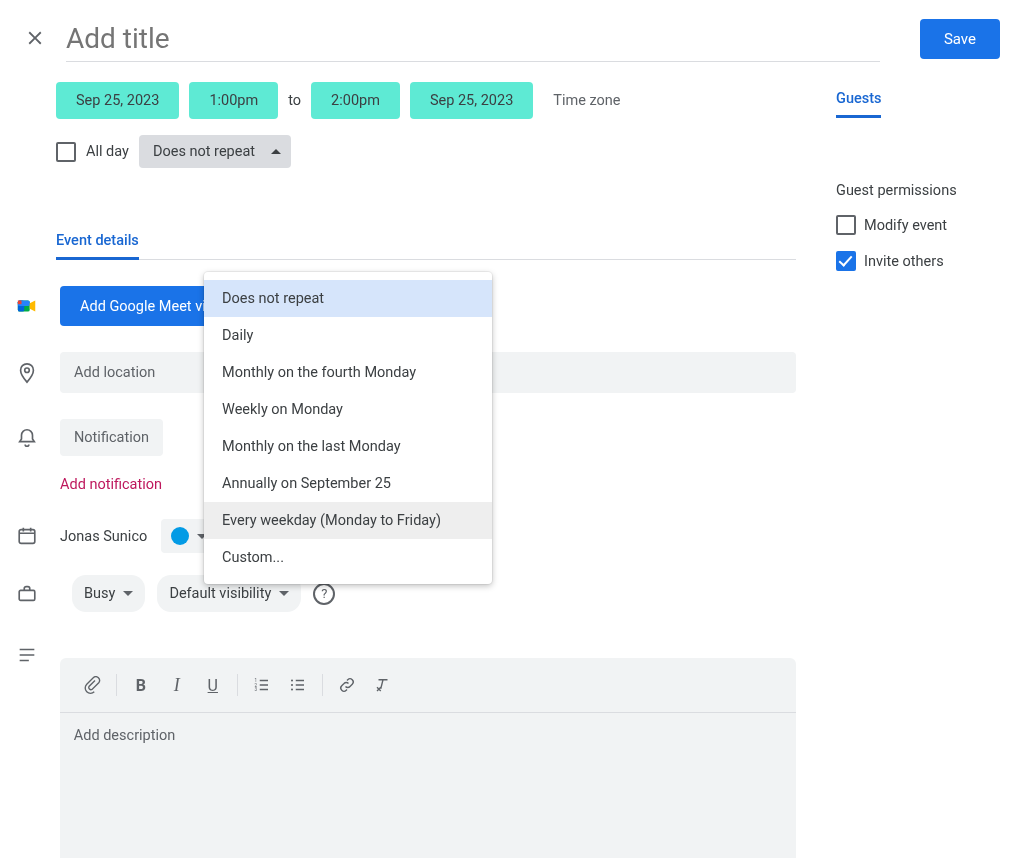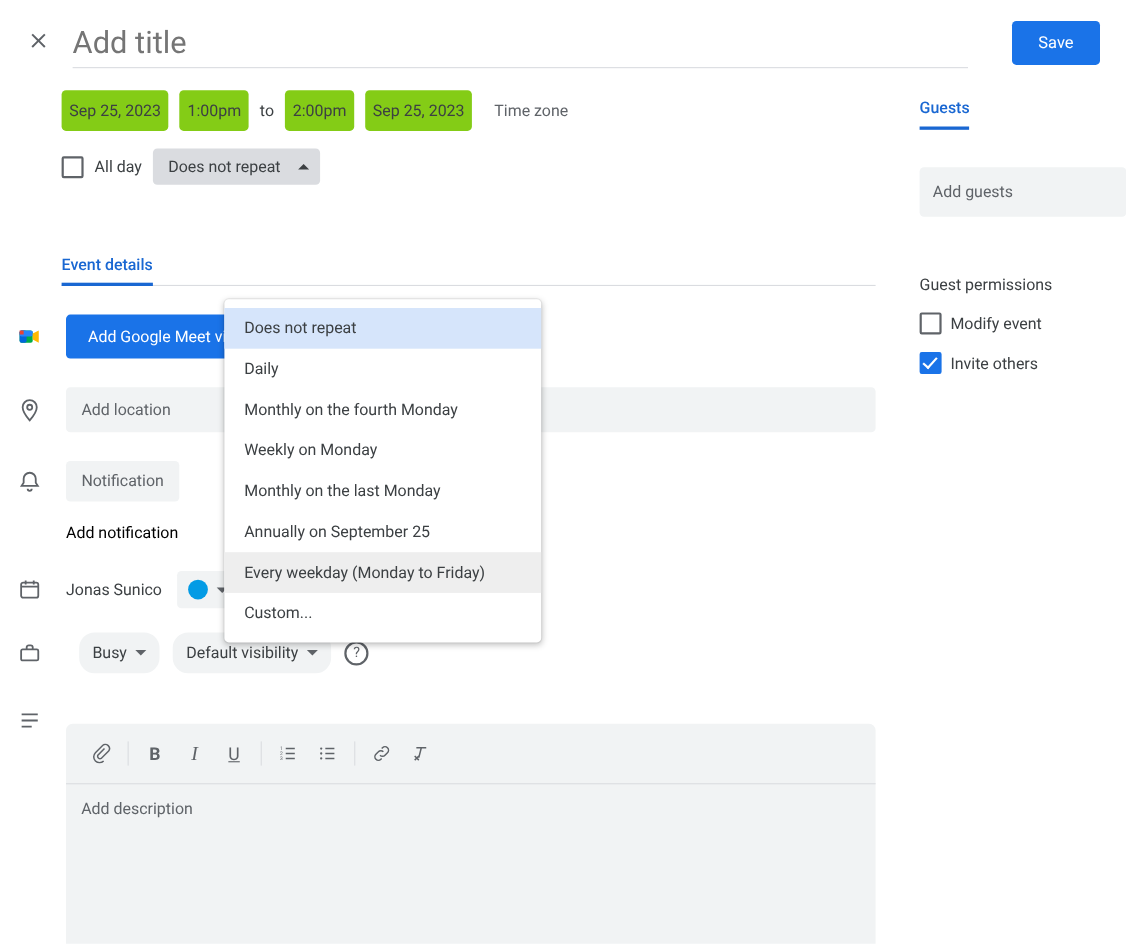--- a/index.html
+++ b/index.html
@@ -5,41 +5,41 @@
   * { box-sizing: border-box; margin: 0; padding: 0; font-family: "Google Sans", Roboto, Arial, sans-serif; }
   body { background: #fff; color: #3c4043; width: 1024px; height: 858px; position: relative; }
   .top-row { display: flex; align-items: center; padding: 16px 24px 0 16px; }
   .close-btn { background: none; border: none; cursor: pointer; color: #5f6368; padding: 8px; margin-right: 12px; }
   .close-btn svg { width: 22px; height: 22px; }
   .title-input { flex: 1; font-size: 28px; border: none; outline: none; color: #70757a; padding: 6px 0; border-bottom: 1px solid #dadce0; background: transparent; }
   .save-btn { background: #1a73e8; color: #fff; border: none; border-radius: 4px; padding: 0 24px; font-size: 15px; height: 40px; margin-left: 40px; cursor: pointer; }
   .content { display: flex; padding: 20px 0 0 56px; }
   .left-col { width: 740px; position: relative; }
   .datetime-row { display: flex; align-items: center; gap: 10px; }
-  .chip { background: #84cc16; border-radius: 4px; padding: 10px 7px; font-size: 14.5px; color: #3c4043; cursor: pointer; }
+  .chip { background: #5eead4; border-radius: 4px; padding: 10px 20px; font-size: 14.5px; color: #3c4043; cursor: pointer; }
   .to-text { font-size: 14.5px; color: #3c4043; }
   .tz { font-size: 14.5px; color: #5f6368; margin-left: 10px; }
   .allday-row { display: flex; align-items: center; gap: 10px; margin-top: 16px; }
   .checkbox { width: 20px; height: 20px; border: 2.2px solid #5f6368; border-radius: 2px; cursor: pointer; }
   .checkbox.checked { background: #1a73e8; border-color: #1a73e8; position: relative; }
   .checkbox.checked::after { content: ""; position: absolute; left: 4px; top: 0px; width: 5px; height: 11px; border: solid #fff; border-width: 0 2.5px 2.5px 0; transform: rotate(42deg); }
   .allday-label { font-size: 14.5px; }
   .repeat-dd { display: flex; align-items: center; background: #dadce0; border-radius: 4px; padding: 8px 10px 8px 14px; font-size: 14.5px; cursor: pointer; }
   .arrow-up { width: 0; height: 0; border-left: 5px solid transparent; border-right: 5px solid transparent; border-bottom: 5px solid #3c4043; margin-left: 16px; }
   .arrow-down { width: 0; height: 0; border-left: 5px solid transparent; border-right: 5px solid transparent; border-top: 5px solid #5f6368; margin-left: 8px; }
   .tabs-row { display: flex; gap: 24px; margin-top: 56px; border-bottom: 1px solid #dadce0; }
   .tab { font-size: 14.5px; color: #5f6368; padding: 8px 0; cursor: pointer; }
   .tab.active { color: #1967d2; font-weight: 500; border-bottom: 3px solid #1967d2; margin-bottom: -1px; }
   .icon-row { display: flex; align-items: center; margin-top: 26px; }
   .icon-slot { width: 44px; display: flex; justify-content: flex-start; color: #5f6368; margin-left: -40px; }
   .icon-slot svg { width: 22px; height: 22px; }
   .meet-btn { background: #1a73e8; color: #fff; border: none; border-radius: 4px; padding: 0 20px; height: 40px; font-size: 14.5px; cursor: pointer; }
   .field-chip { background: #f1f3f4; border-radius: 4px; padding: 12px 14px; font-size: 14.5px; color: #5f6368; flex: 1; cursor: pointer; max-width: 740px; }
   .field-chip.short { flex: 0 0 auto; padding: 10px 14px; }
-  .add-notif-link { font-size: 14.5px; color: #000000; cursor: pointer; }
+  .add-notif-link { font-size: 14.5px; color: #be185d; cursor: pointer; }
   .person-name { font-size: 14.5px; }
   .color-dd { display: flex; align-items: center; background: #f1f3f4; border-radius: 4px; padding: 8px 10px; cursor: pointer; }
   .color-dot { width: 18px; height: 18px; border-radius: 50%; background: #039be5; }
   .dd-chip { display: flex; align-items: center; background: #f1f3f4; border-radius: 14px; padding: 10px 12px; font-size: 14.5px; cursor: pointer; }
   .help-icon { width: 22px; height: 22px; border: 2px solid #5f6368; border-radius: 50%; display: flex; align-items: center; justify-content: center; font-size: 13px; color: #5f6368; cursor: pointer; }
   .desc-box { background: #f1f3f4; border-radius: 6px; margin-top: 24px; width: 740px; }
   .desc-toolbar { display: flex; align-items: center; padding: 10px 14px; border-bottom: 1px solid #dadce0; gap: 0; }
   .tool-btn { width: 36px; height: 34px; display: flex; align-items: center; justify-content: center; color: #5f6368; cursor: pointer; font-size: 16px; }
   .tool-btn svg { width: 18px; height: 18px; }
   .divider { width: 1px; height: 22px; background: #dadce0; margin: 0 6px; }
@@ -221,21 +221,20 @@
         <div class="popup-item">Weekly on Monday</div>
         <div class="popup-item">Monthly on the last Monday</div>
         <div class="popup-item">Annually on September 25</div>
         <div class="popup-item hover">Every weekday (Monday to Friday)</div>
         <div class="popup-item">Custom...</div>
       </div>
   </div>
 
   <div class="right-col">
     <div class="tab active" style="border-bottom-width:3px;">Guests</div>
-    <div class="guest-input">Add guests</div>
     <div class="perm-title">Guest permissions</div>
     <div class="perm-row">
       <div class="checkbox"></div>
       <span>Modify event</span>
     </div>
     <div class="perm-row">
       <div class="checkbox checked"></div>
       <span>Invite others</span>
     </div>
   </div>

